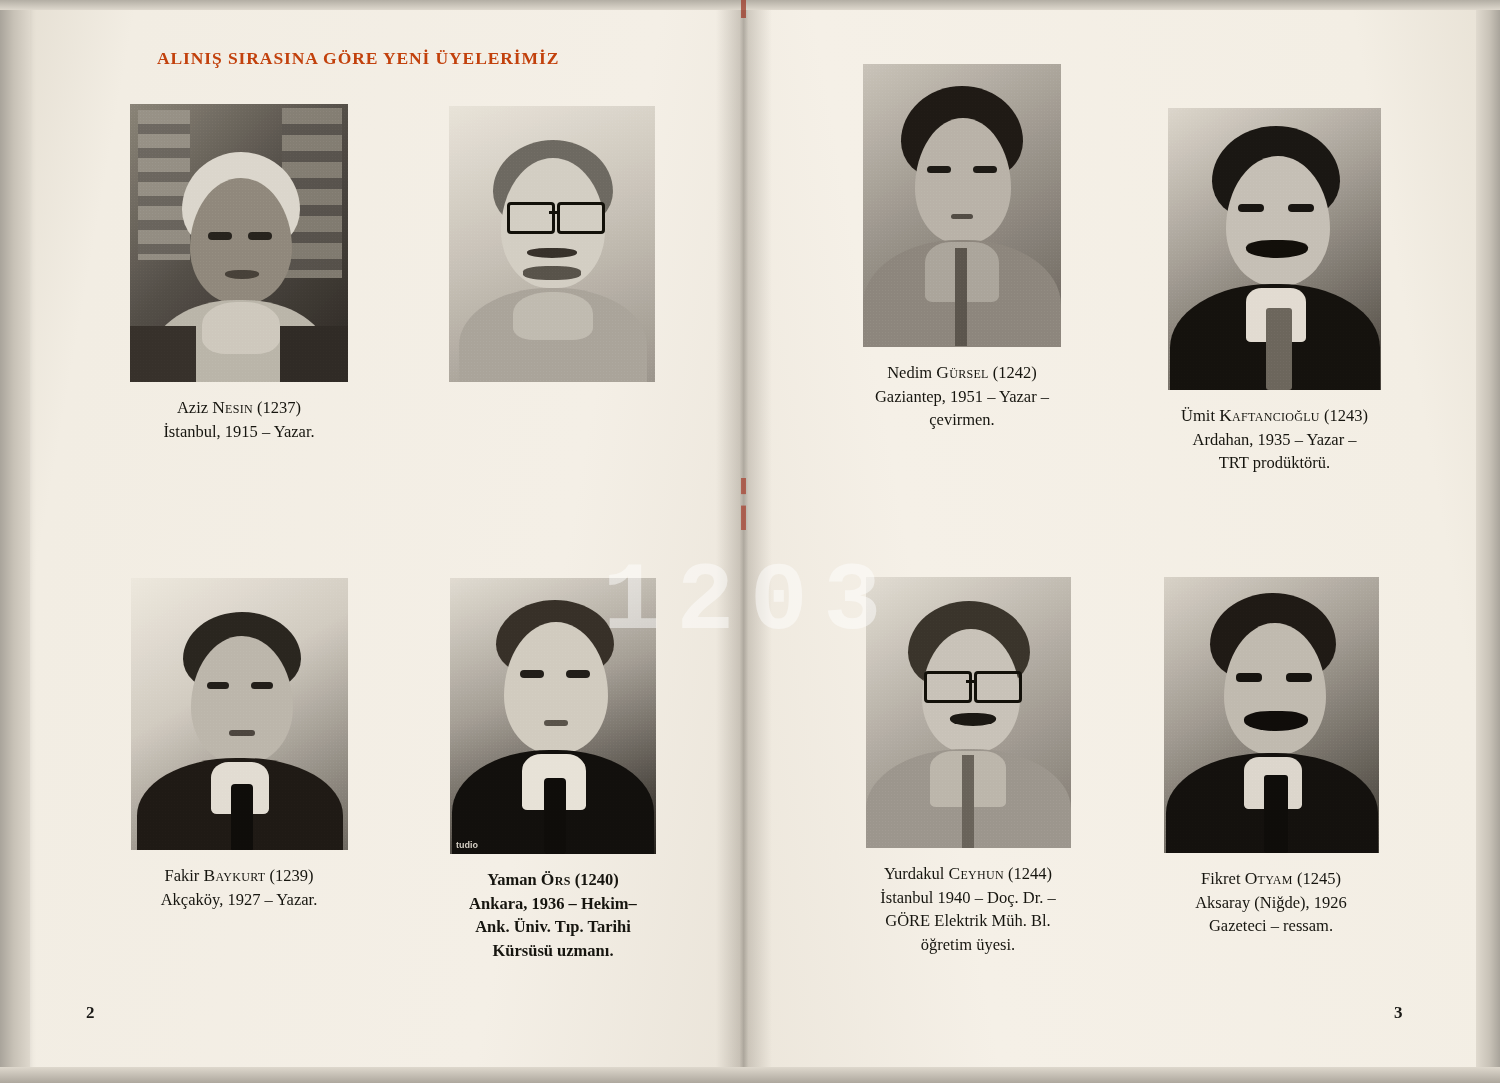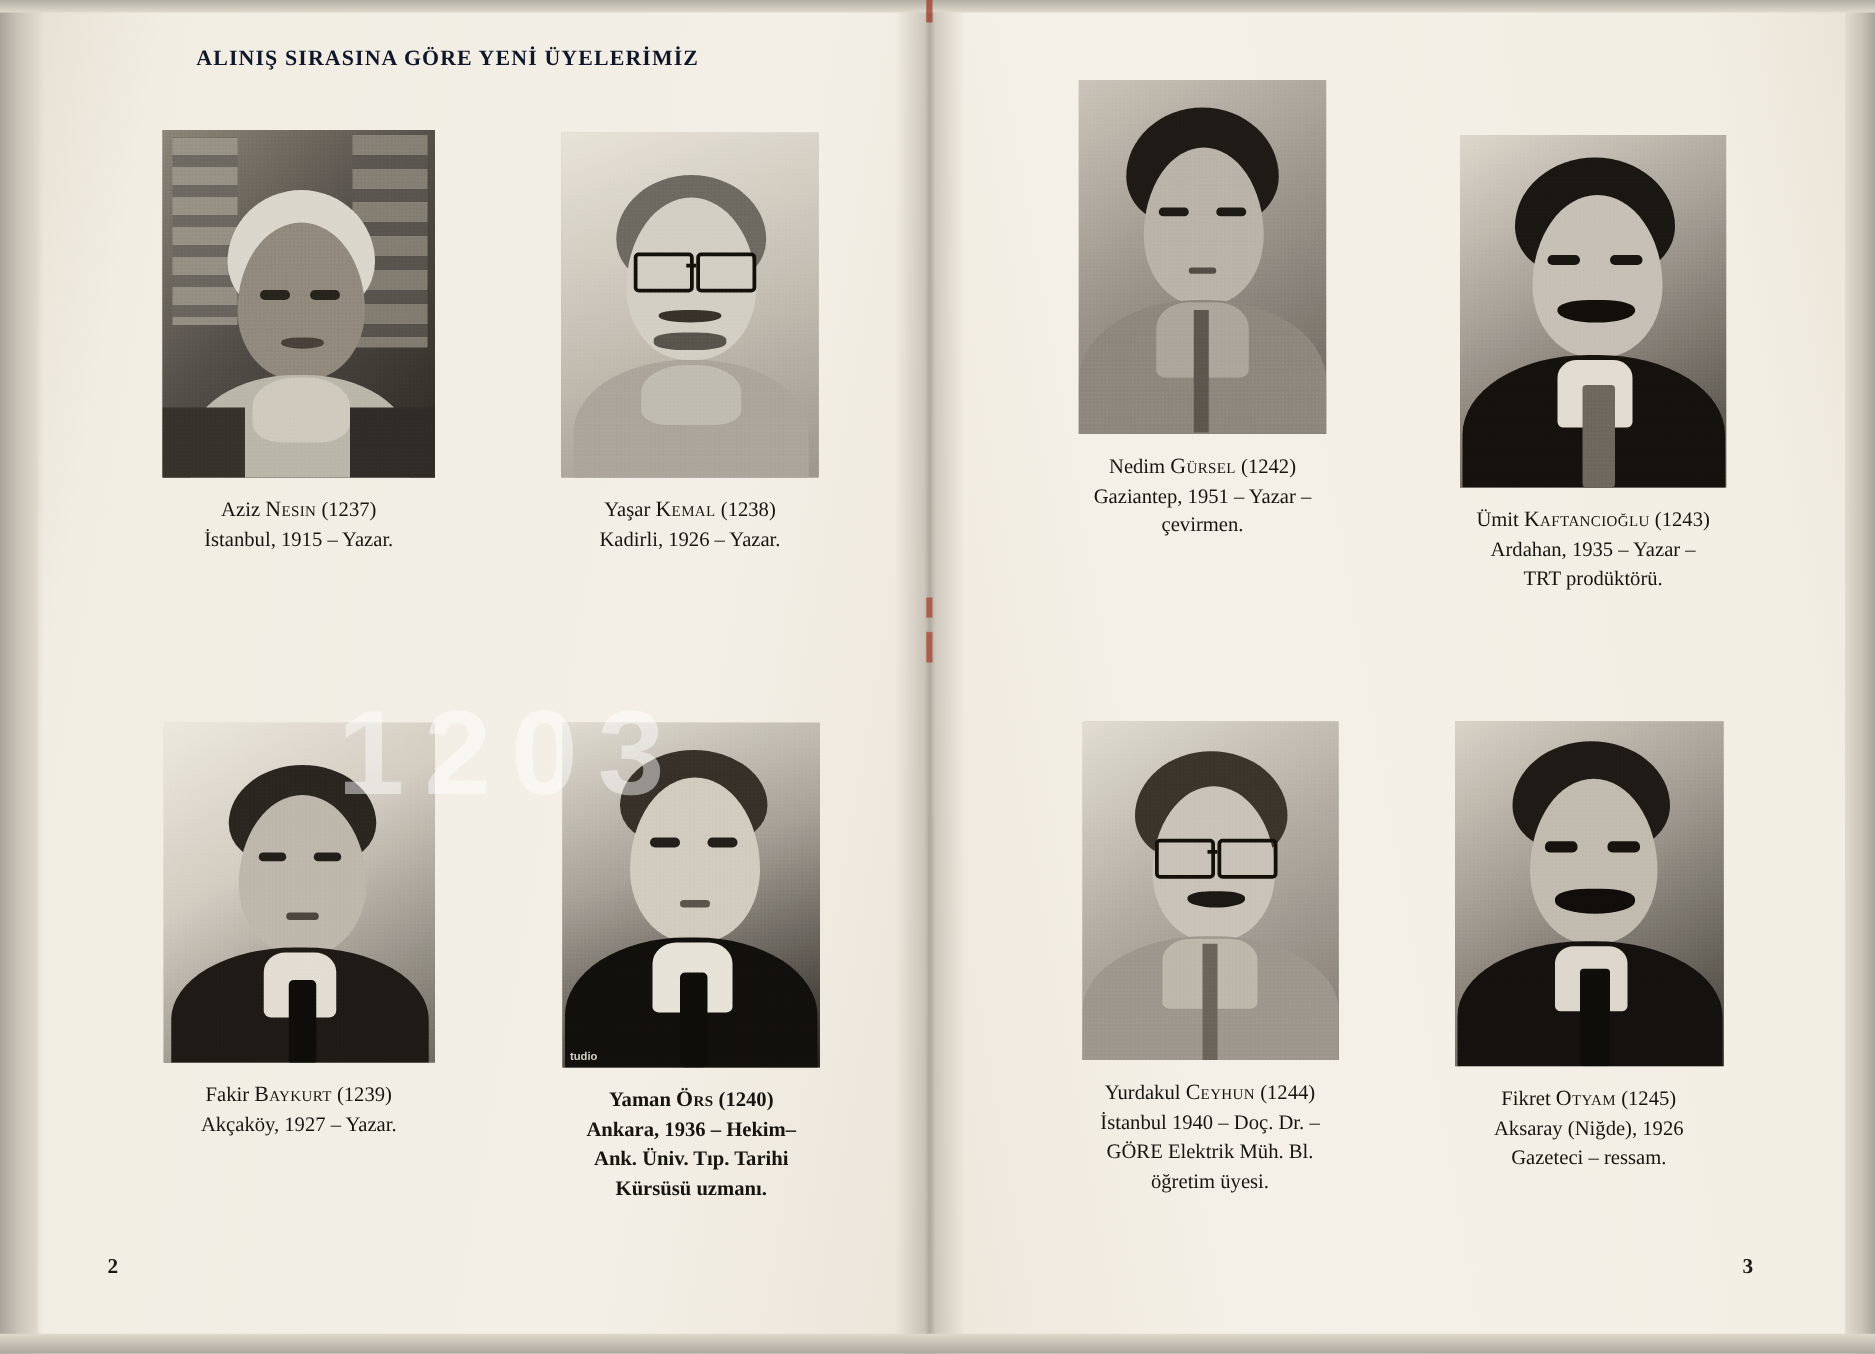--- a/index.html
+++ b/index.html
@@ -56,25 +56,25 @@
     background: linear-gradient(180deg, #b3aea4 0%, #ded8cd 100%);
   }
   .edge-bottom {
     position: absolute; bottom: 0; left: 0; right: 0; height: 16px;
     background: linear-gradient(0deg, #ada79d 0%, #ded8cd 100%);
   }
 
   .section-title {
     position: absolute;
     left: 157px;
-    top: 36px;
+    top: 48px;
     font-size: 17.5px;
     font-weight: bold;
     letter-spacing: 0.9px;
-    color: #0f172a;
+    color: #c2410c;
     font-family: "Liberation Serif", serif;
   }
   .entry {
     position: absolute;
     text-align: center;
   }
   .photo {
     background: #2a2724;
     display: block;
     margin: 0 auto;
@@ -111,22 +111,23 @@
 
   .watermark {
     position: absolute;
     left: 270px;
     top: 548px;
     width: 960px;
     height: 90px;
     font-size: 96px;
     letter-spacing: 16px;
     color: rgba(255,255,255,0.48);
-    font-family: Liberation Sans, sans-serif;
+    font-family: Liberation Mono, monospace;
     font-weight: bold;
+    text-align: center;
     pointer-events: none;
     user-select: none;
   }
   .redmark {
     position: absolute;
     left: 741px;
     top: 0px;
     width: 5px;
     height: 18px;
     background: #9e3b2a;
@@ -227,24 +228,20 @@
         <div class="glasses" style="left:58px;top:96px;width:42px;height:26px;"></div>
         <div class="glasses" style="left:108px;top:96px;width:42px;height:26px;"></div>
         <div style="position:absolute;left:100px;top:105px;width:8px;height:3px;background:#17150f;"></div>
         <div class="tache" style="left:78px;top:142px;width:50px;height:10px;background:#3a352e;"></div>
         <div style="position:absolute;left:74px;top:160px;width:58px;height:14px;background:#5a554d;border-radius:40%;"></div>
         <div class="shoulders" style="left:10px;top:182px;width:188px;height:96px;background:#a8a299;"></div>
         <div style="position:absolute;left:64px;top:186px;width:80px;height:48px;background:#bdb8ae;border-radius:45% 45% 25% 25%;"></div>
         <div class="grain"></div>
       </div>
     </div>
-    <div class="cap">
-      <span>Yaşar </span><span class="sc">Kemal</span><span> (1238)</span>
-      <span class="line2">Kadirli, 1926 – Yazar.</span>
-    </div>
   </div>
 
   <div class="entry" style="left:125px; top:578px; width:228px;">
     <div class="photo" style="width:217px;height:272px;background:linear-gradient(180deg,#dcd7cd 0%,#b3ada3 45%,#46423b 100%);">
       <div class="pfig" style="left:0;top:0;right:0;bottom:0;">
         <div class="pbg" style="background:linear-gradient(150deg,#e8e3d9 0%,#cdc7bd 40%,#6f6a62 100%);"></div>
         <div class="hair" style="left:52px;top:34px;width:118px;height:78px;background:#2e2a24;"></div>
         <div class="head" style="left:60px;top:58px;width:102px;height:128px;background:#b9b3a9;"></div>
         <div style="position:absolute;left:76px;top:104px;width:22px;height:7px;background:#26231e;border-radius:4px;"></div>
         <div style="position:absolute;left:120px;top:104px;width:22px;height:7px;background:#26231e;border-radius:4px;"></div>

